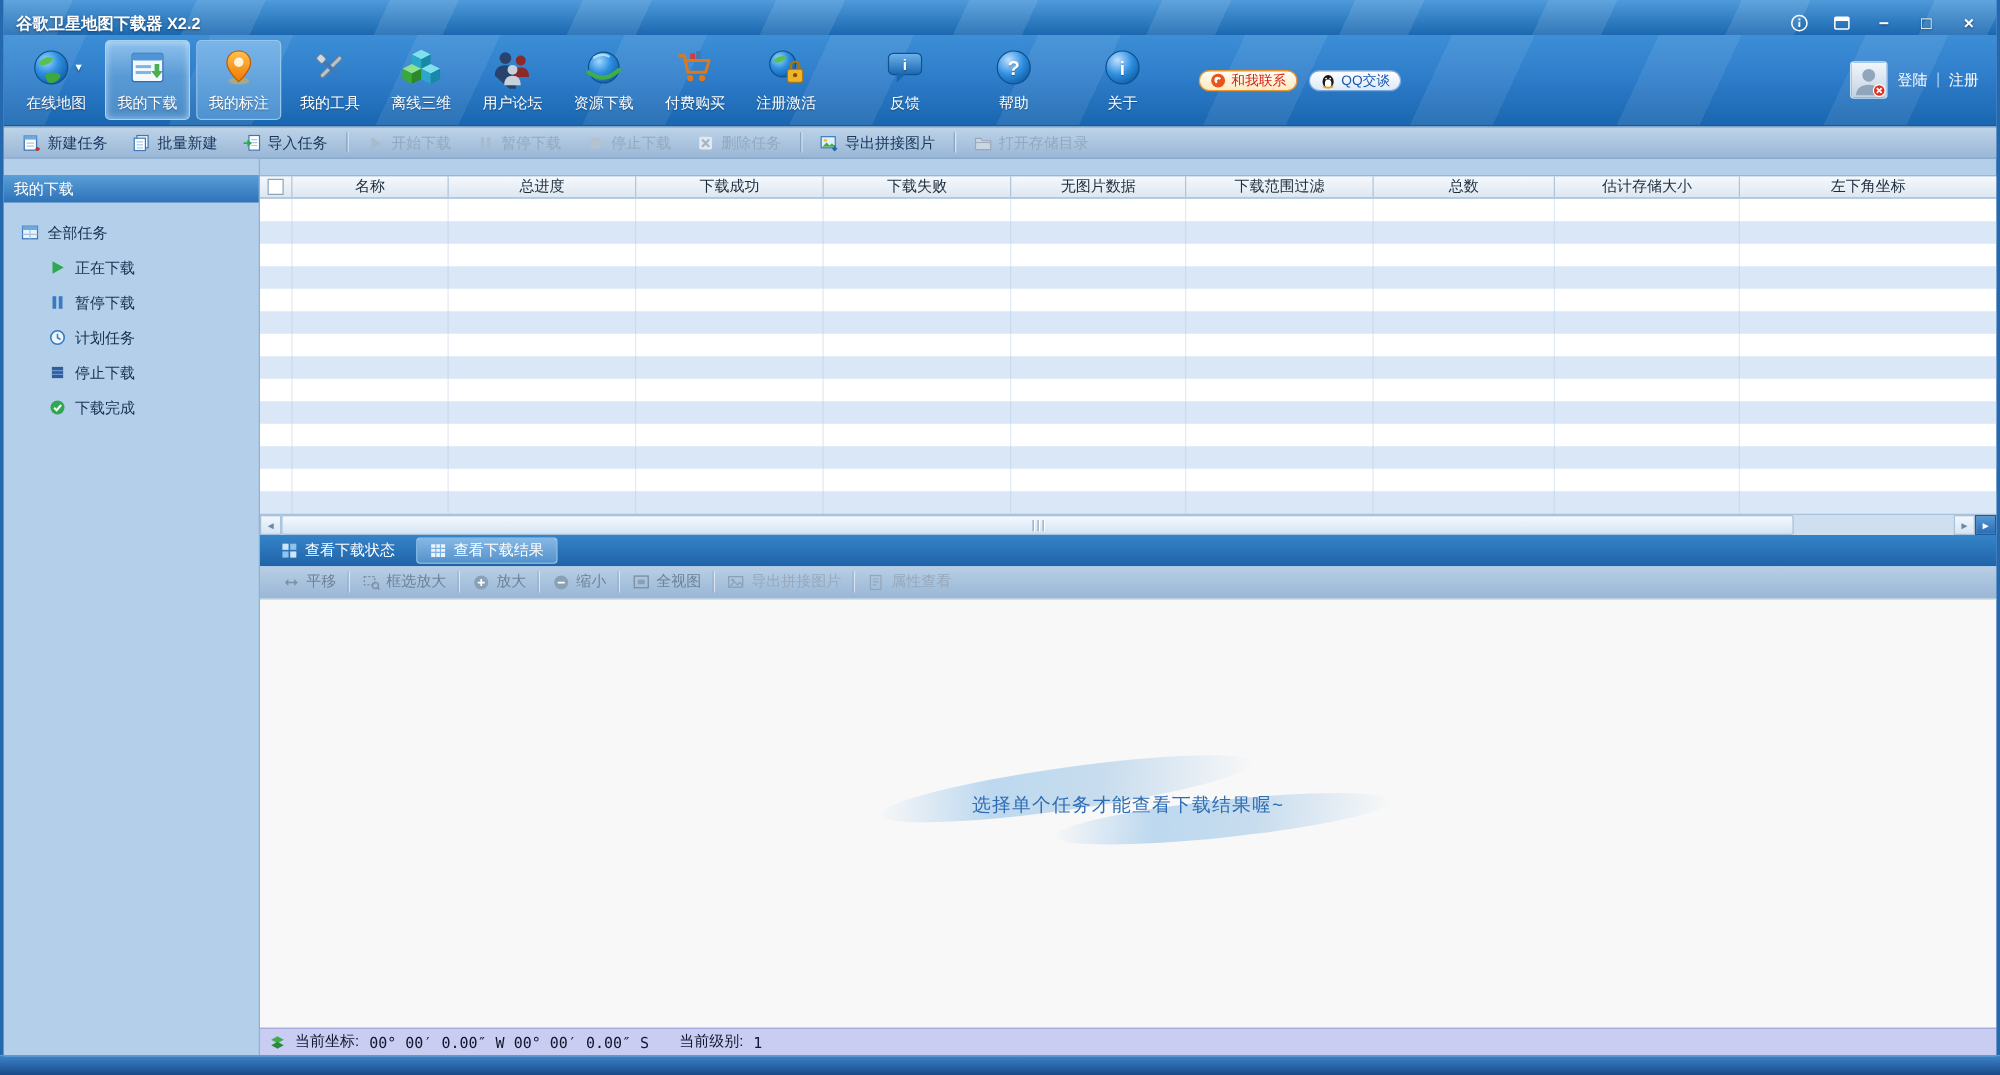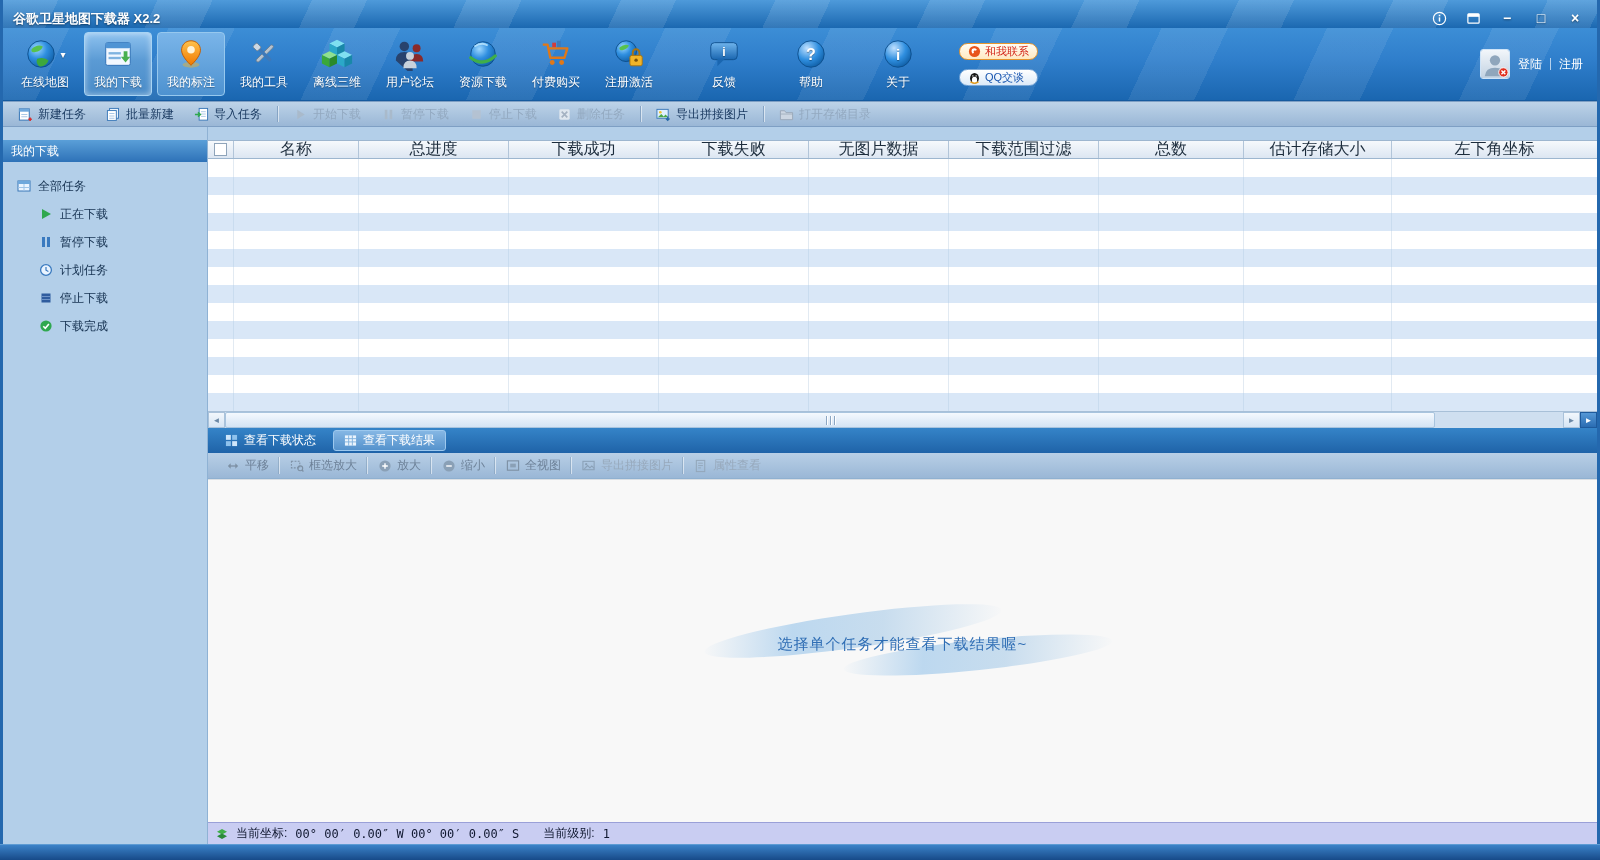--- a/index.html
+++ b/index.html
@@ -28,21 +28,21 @@
     border-bottom:1px solid #155a9e; }
   .rbtn { width:68px; height:64px; flex:none; display:flex; flex-direction:column; align-items:center;
           justify-content:center; gap:3px; border-radius:4px; border:1px solid transparent;
           color:#fff; font-size:12px; text-shadow:0 1px 1px rgba(0,0,0,.35); }
   .rbtn svg { width:34px; height:34px; }
   .rbtn.active { background:linear-gradient(180deg,#8ec2ef,#5a9ad4 45%,#4a8cc8);
                  border:1px solid #a8d4f4; box-shadow:inset 0 0 6px rgba(255,255,255,.55); }
   .rbtn.hl { background:linear-gradient(180deg,#7ab5e9,#4e92d0); border:1px solid #96c8ee; }
   .iconrow { display:flex; align-items:center; gap:2px; }
   .caret { font-size:10px; color:#fff; }
-  .pillcol { display:flex; flex-direction:column; gap:9px; margin-left:22px; flex:none; }
+  .pillcol { display:flex; flex-direction:row; gap:9px; margin-left:22px; flex:none; }
   .pill { display:flex; align-items:center; gap:4px; height:17px; padding:1px 8px;
           border-radius:9px; font-size:11px; white-space:nowrap;
           background:linear-gradient(180deg,#fffdf4,#ffe9c2); border:1px solid #e8962e; color:#d22418; }
   .pill svg { width:13px; height:13px; }
   .pill.qq { background:linear-gradient(180deg,#ffffff,#dceaf8); border:1px solid #7aa8d8; color:#1a57b0; }
   .account { margin-left:auto; display:flex; align-items:center; gap:8px; color:#fff; font-size:12px; padding-right:6px; }
   .avatar { width:30px; height:30px; border:1px solid #cfe4f8; border-radius:3px; flex:none; }
   .avatar svg { width:100%; height:100%; display:block; }
   .vdiv { width:1px; height:12px; background:rgba(255,255,255,.65); }
 
@@ -62,21 +62,21 @@
   .side-header { height:22px; flex:none; display:flex; align-items:center; padding-left:8px;
                  color:#fff; font-size:12px; background:linear-gradient(180deg,#5a9fd8,#2e72b8); }
   .tree { padding-top:10px; display:flex; flex-direction:column;font-family:Liberation Serif, serif; }
   .tnode { height:28px; display:flex; align-items:center; gap:7px; font-size:12px; color:#14304f; padding-left:14px; }
   .tnode.child { padding-left:36px; }
   .tnode svg { width:14px; height:14px; flex:none; }
 
   .main { flex:1; min-width:0; display:flex; flex-direction:column; padding-top:13px; }
 
   
-  .grid-header { height:19px; flex:none; display:flex; font-size:16px; color:#1c2c3c;
+  .grid-header { height:19px; flex:none; display:flex; font-size:12px; color:#1c2c3c;
     background:linear-gradient(180deg,#f6f9fc,#dce6f2);
     border-top:1px solid #9db6cf; border-bottom:1px solid #9db6cf; }
   .hcell { display:flex; align-items:center; justify-content:center; border-right:1px solid #b2c5d9; }
   .checkbox { width:13px; height:13px; background:#fff; border:1px solid #8fa4ba; }
   .c0{width:26px;flex:none} .c1{width:125px;flex:none} .c2{width:150px;flex:none}
   .c3{width:150px;flex:none} .c4{width:150px;flex:none} .c5{width:140px;flex:none}
   .c6{width:150px;flex:none} .c7{width:145px;flex:none} .c8{width:148px;flex:none}
   .c9{flex:1; border-right:none !important;}
   .grid-body { height:252px; flex:none; background:#fff; display:flex; flex-direction:column; overflow:hidden; }
   .trow { height:18px; flex:none; display:flex; }

